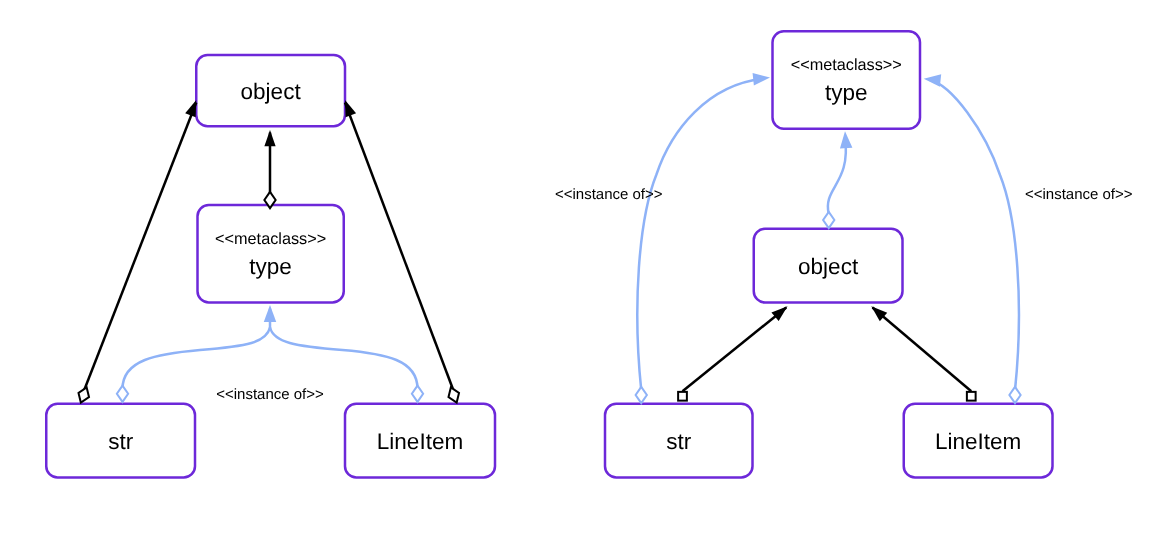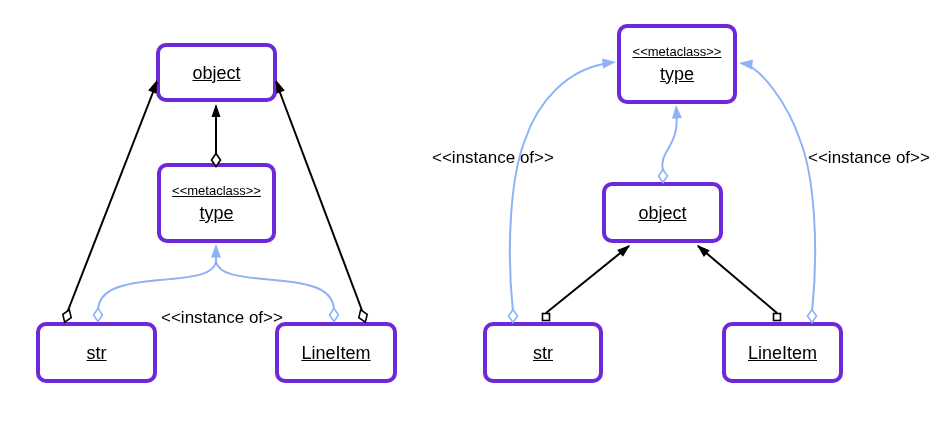--- a/index.html
+++ b/index.html
@@ -7,39 +7,38 @@
     position:relative;
     width:931px;height:432px;
     background:#ffffff;
     font-family:"Liberation Sans",sans-serif;
     overflow:hidden;
   }
   .node{
     position:absolute;
     box-sizing:border-box;
     background:#ffffff;
-    border:4px solid #6d28d9;
+    border:2px solid #6d28d9;
     border-radius:10px;
     display:flex;
     flex-direction:column;
     align-items:center;
     justify-content:center;
     color:#000000;
     z-index:1;
-    text-decoration:underline;
   }
   .node .name{font-size:18px;line-height:22px;}
   .node .stereo{font-size:13px;line-height:15px;margin-bottom:4px;}
   .edges{
     position:absolute;left:0;top:0;width:931px;height:432px;
     z-index:2;pointer-events:none;
   }
   .edge-label{
     position:absolute;
-    font-size:17px;
+    font-size:12px;
     color:#000000;
     width:110px;
     text-align:center;
     z-index:3;
     white-space:nowrap;
   }
   .black-edge{stroke:#000000;stroke-width:2;fill:none;}
   .blue-edge{stroke:#8EB2F7;stroke-width:2;fill:none;}
   .black-head{fill:#000000;stroke:none;}
   .blue-head{fill:#8EB2F7;stroke:none;}

